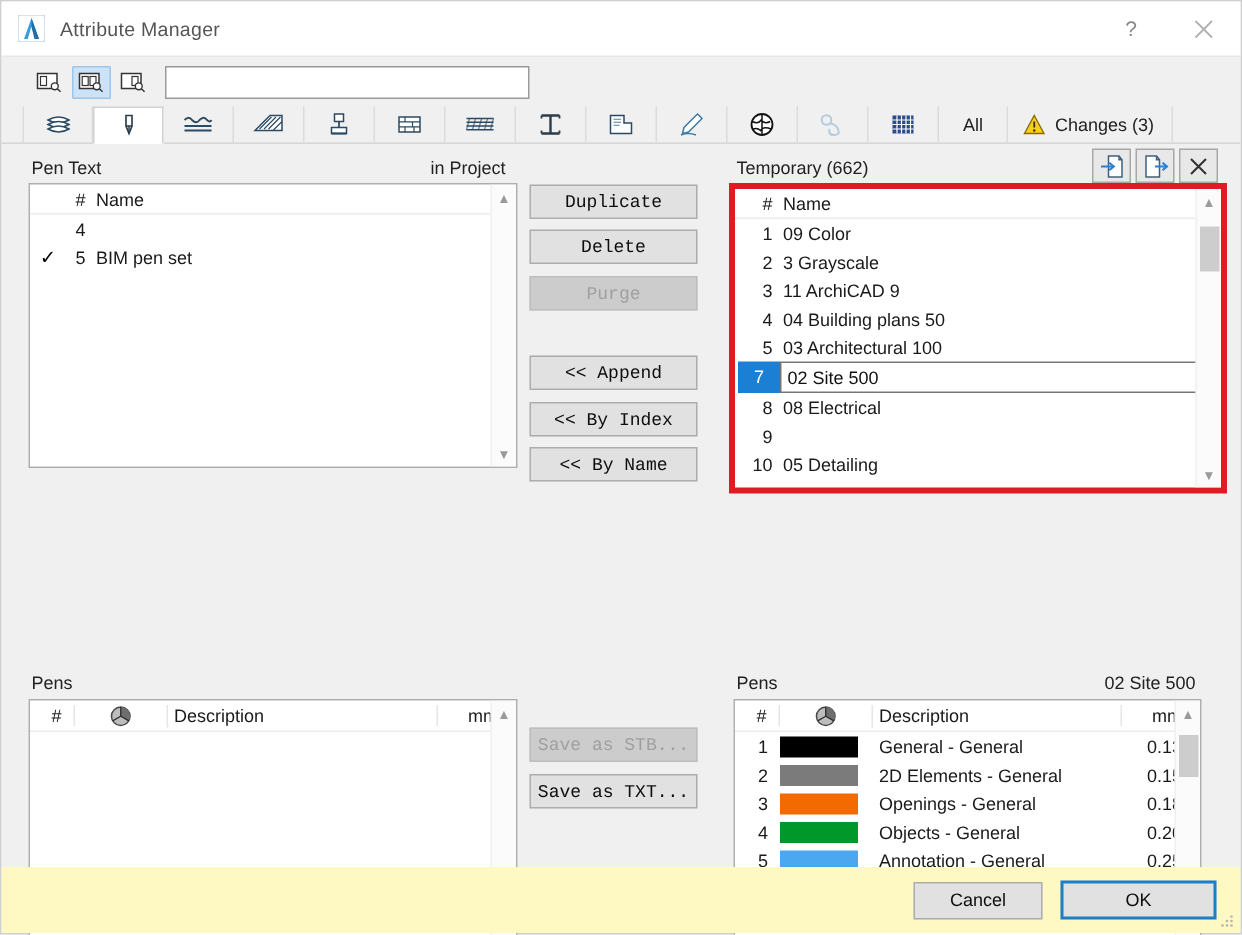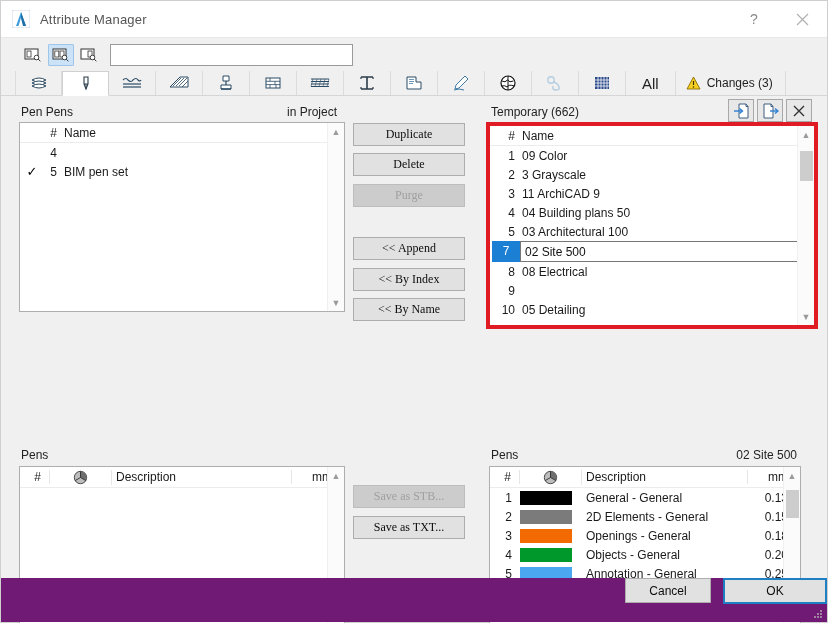--- a/index.html
+++ b/index.html
@@ -92,21 +92,21 @@
   .tab.active {
     background: #ffffff;
     border-top: 1px solid #d0d0d0;
     border-left: 1px solid #d0d0d0;
     border-right: 1px solid #d0d0d0;
     border-bottom: 1px solid #ffffff;
     margin-bottom: -1px;
   }
   .tab-text {
     width: auto; padding: 0 16px;
-    font-size: 15px; color: #222;
+    font-size: 12px; color: #222;
     display: flex; align-items: center; justify-content: center;
     border-right: 1px solid #dcdcdc;
   }
   .tab-changes {
     display: flex; align-items: center; gap: 6px;
     padding: 0 12px 0 10px;
     font-size: 12px; color: #222;
     border-right: 1px solid #dcdcdc;
   }
 
@@ -200,39 +200,39 @@
   .vscroll .thumb {
     position: absolute; left: 2px; width: 13px;
     background: #cdcdcd;
   }
 
   
   .btn {
     width: 112px; height: 23px;
     background: #e1e1e1;
     border: 1px solid #adadad;
-    font-family: Liberation Serif, serif;
+    font-family: Liberation Mono, monospace;
     font-size: 12px; color: #0d0d0d;
     display: flex; align-items: center; justify-content: center;
     padding: 0;
   }
   .btn.disabled { color: #a0a0a0; background: #cccccc; border-color: #bdbdbd; }
 
   .icon-btn {
     width: 26px; height: 23px;
     background: #e8e8e8; border: 1px solid #a8a8a8;
     display: flex; align-items: center; justify-content: center;
   }
 
   
   .footer {
     height: 44px; flex: 0 0 44px;
-    background: #701a75;
-    display: flex; justify-content: flex-end;
-    gap: 12px;
+    background: #fef9c3;
+    display: flex; align-items: center; justify-content: flex-end;
+    padding-right: 16px; gap: 12px;
     position: relative;
   }
   .btn-footer {
     width: 86px; height: 25px;
     background: #e1e1e1; border: 1px solid #adadad;
     font-size: 12px; color: #0d0d0d;
     display:flex; align-items:center; justify-content:center;
   }
   .btn-footer.primary {
     border: 2px solid #1e7fc4;
@@ -407,21 +407,21 @@
       </svg>
       <span>Changes (3)</span>
     </div>
   </div>
 
   <div class="body">
 
     <div class="col-left">
 
       <div class="panel-head" style="position:absolute;left:10px;top:5px;width:330px;">
-        <span>Pen Pens</span>
+        <span>Pen Text</span>
         <span class="right">in Project</span>
       </div>
 
       <div class="listbox" style="position:absolute;left:18px;top:26px;width:326px;height:190px;">
         <div class="lrow hdr">
           <span class="chk"></span>
           <span class="num">#</span>
           <span class="nm">Name</span>
         </div>
         <div class="lrow">

